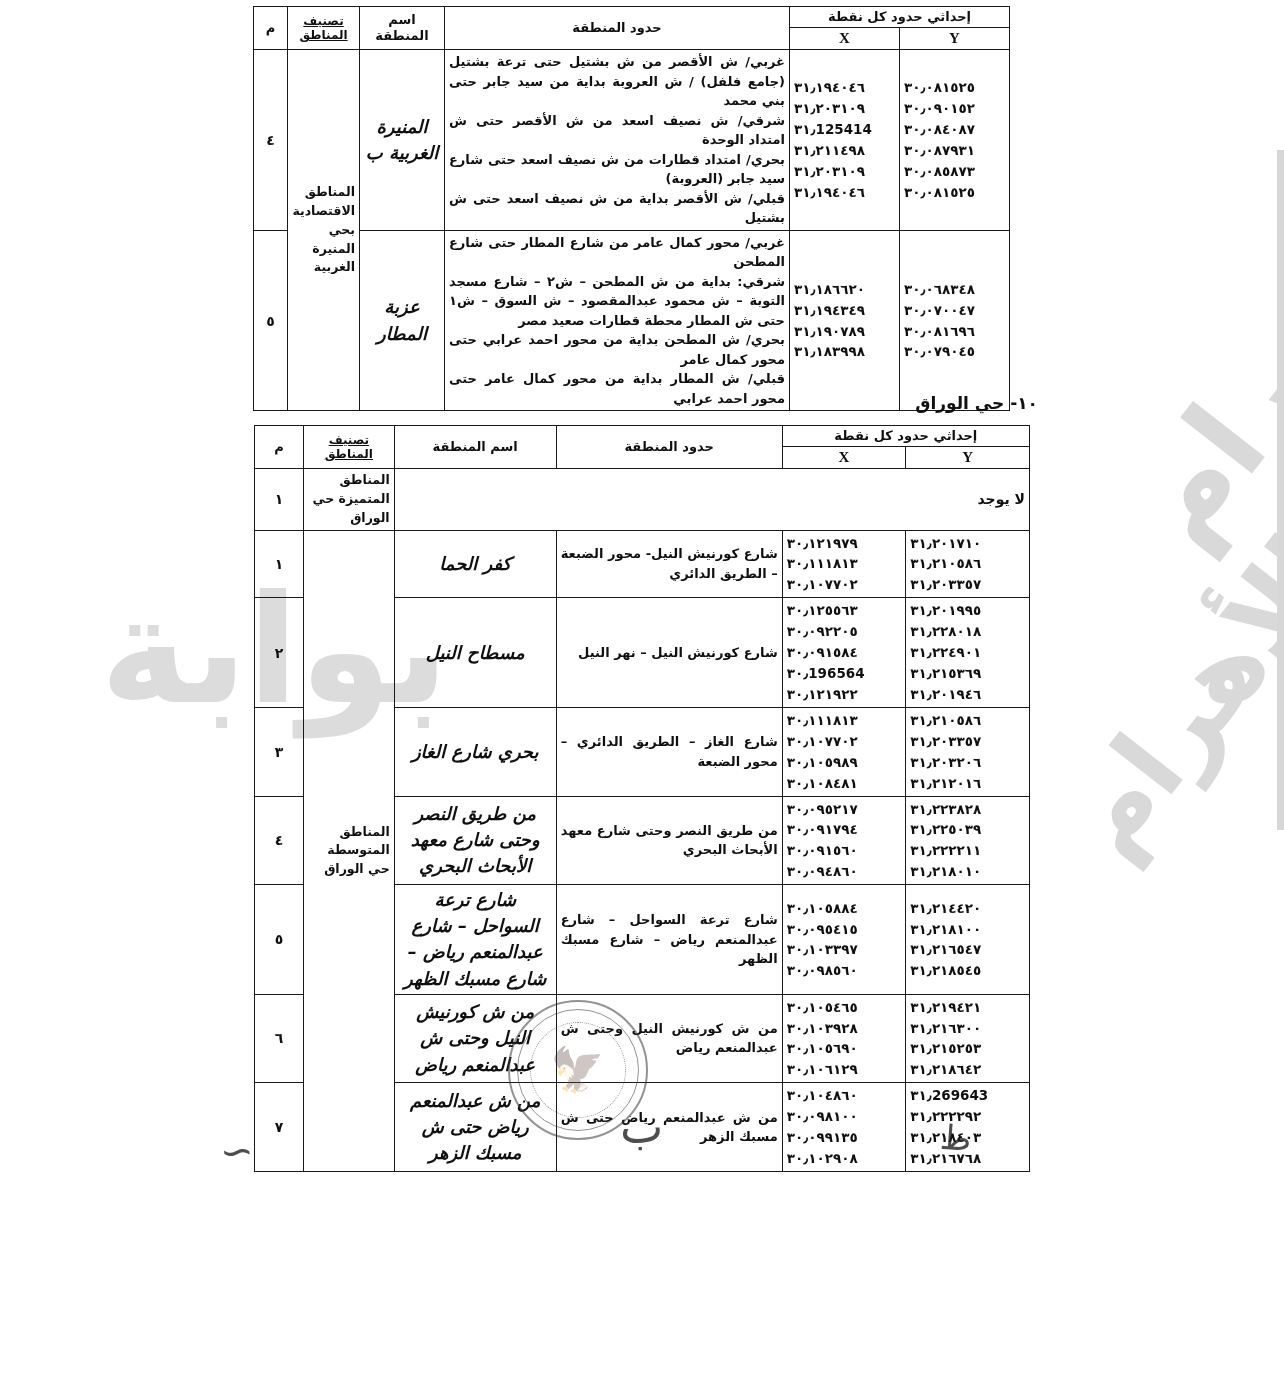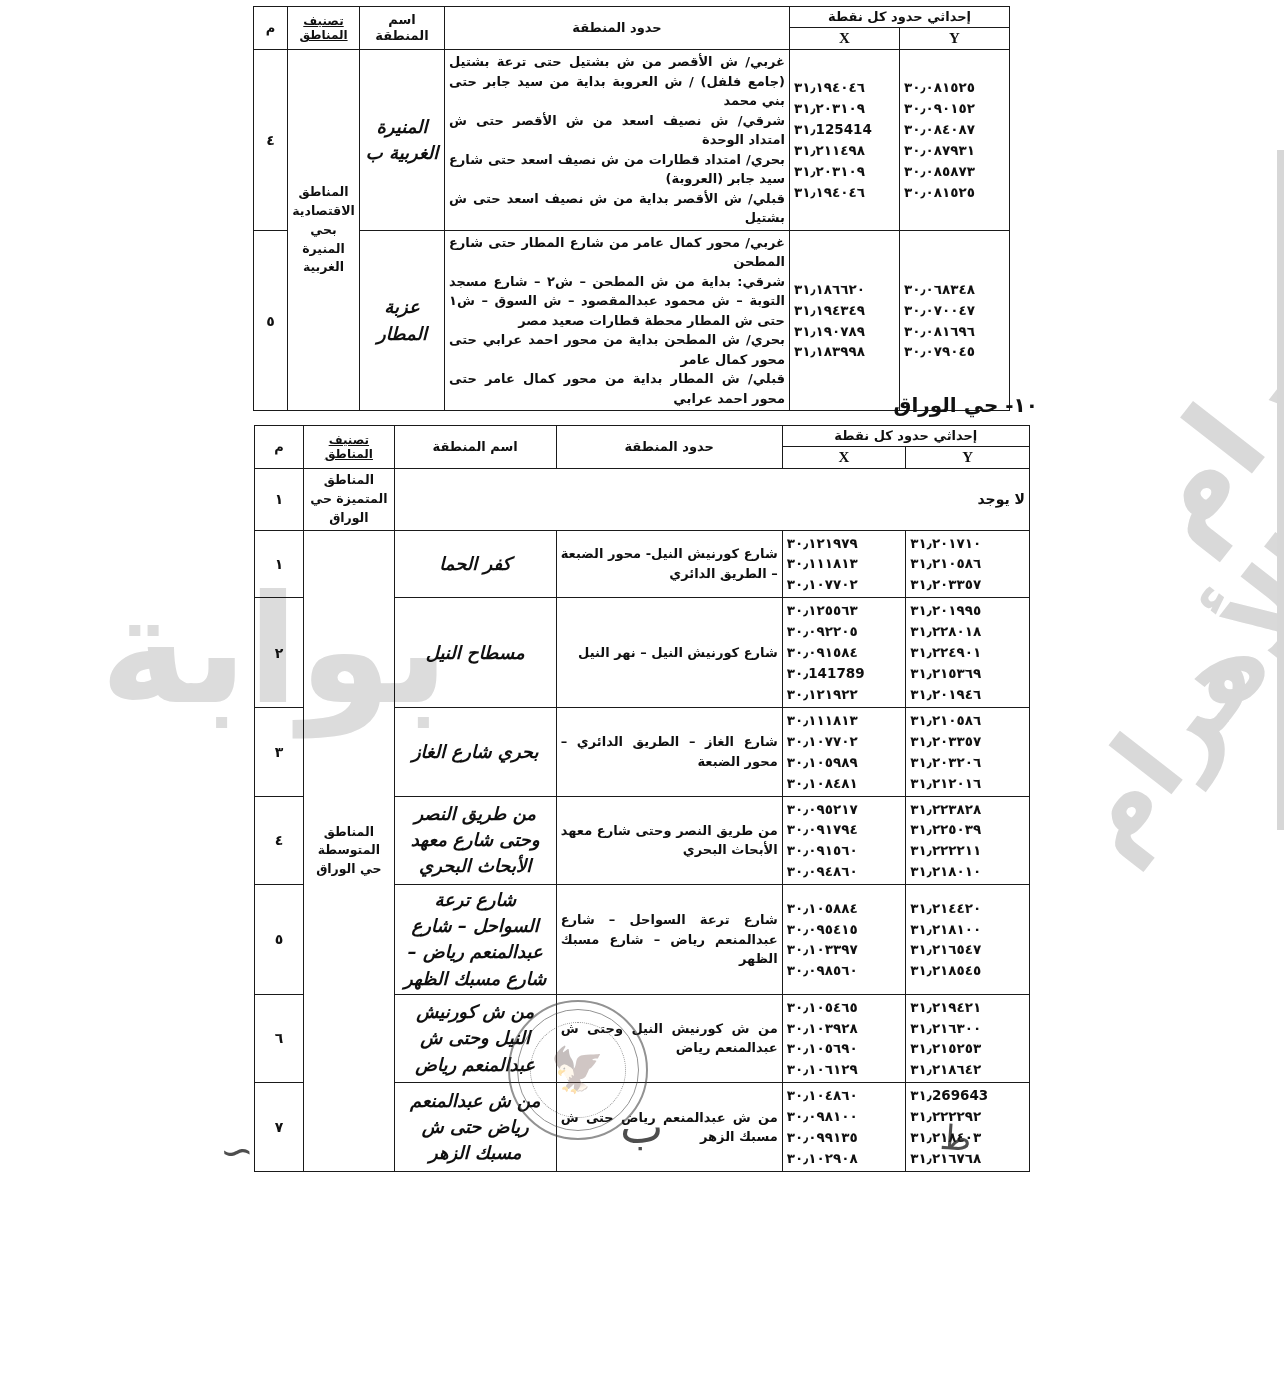--- a/index.html
+++ b/index.html
@@ -153,37 +153,37 @@
     line-height: 1.5;
     padding: 3px 6px;
   }
   .aname {
     text-align: center;
     font-size: 18px;
     line-height: 1.45;
     font-style: italic;
   }
   .cls {
-    text-align: center;
+    text-align: right;
     font-size: 12.5px;
     line-height: 1.5;
   }
   .idx {
     text-align: center;
     font-size: 14px;
   }
   .none-cell {
     font-size: 14px;
     padding: 22px 0;
   }
   .section-title {
     position: absolute;
     right: 246px;
     top: 393px;
-    font-size: 20px;
+    font-size: 17px;
     font-weight: 700;
     letter-spacing: .5px;
     z-index: 2;
   }
 
   
   #table-economic-zones { right: 274px; top: 6px; width: 756px; }
   
   #table-warraq { right: 254px; top: 425px; width: 776px; }
 
@@ -330,21 +330,21 @@
             <div>٣١٫٢٠١٩٩٥</div>
             <div>٣١٫٢٢٨٠١٨</div>
             <div>٣١٫٢٢٤٩٠١</div>
             <div>٣١٫٢١٥٣٦٩</div>
             <div>٣١٫٢٠١٩٤٦</div>
           </td>
         <td class="num co-cell">
             <div>٣٠٫١٢٥٥٦٣</div>
             <div>٣٠٫٠٩٢٢٠٥</div>
             <div>٣٠٫٠٩١٥٨٤</div>
-            <div>٣٠٫141789</div>
+            <div>٣٠٫196564</div>
             <div>٣٠٫١٢١٩٢٢</div>
           </td>
         <td class="desc">شارع كورنيش النيل – نهر النيل</td>
         <td class="aname">مسطاح النيل</td>
         <td class="idx">٢</td>
       </tr>
 
       <tr>
         <td class="num co-cell">
             <div>٣١٫٢١٠٥٨٦</div>

